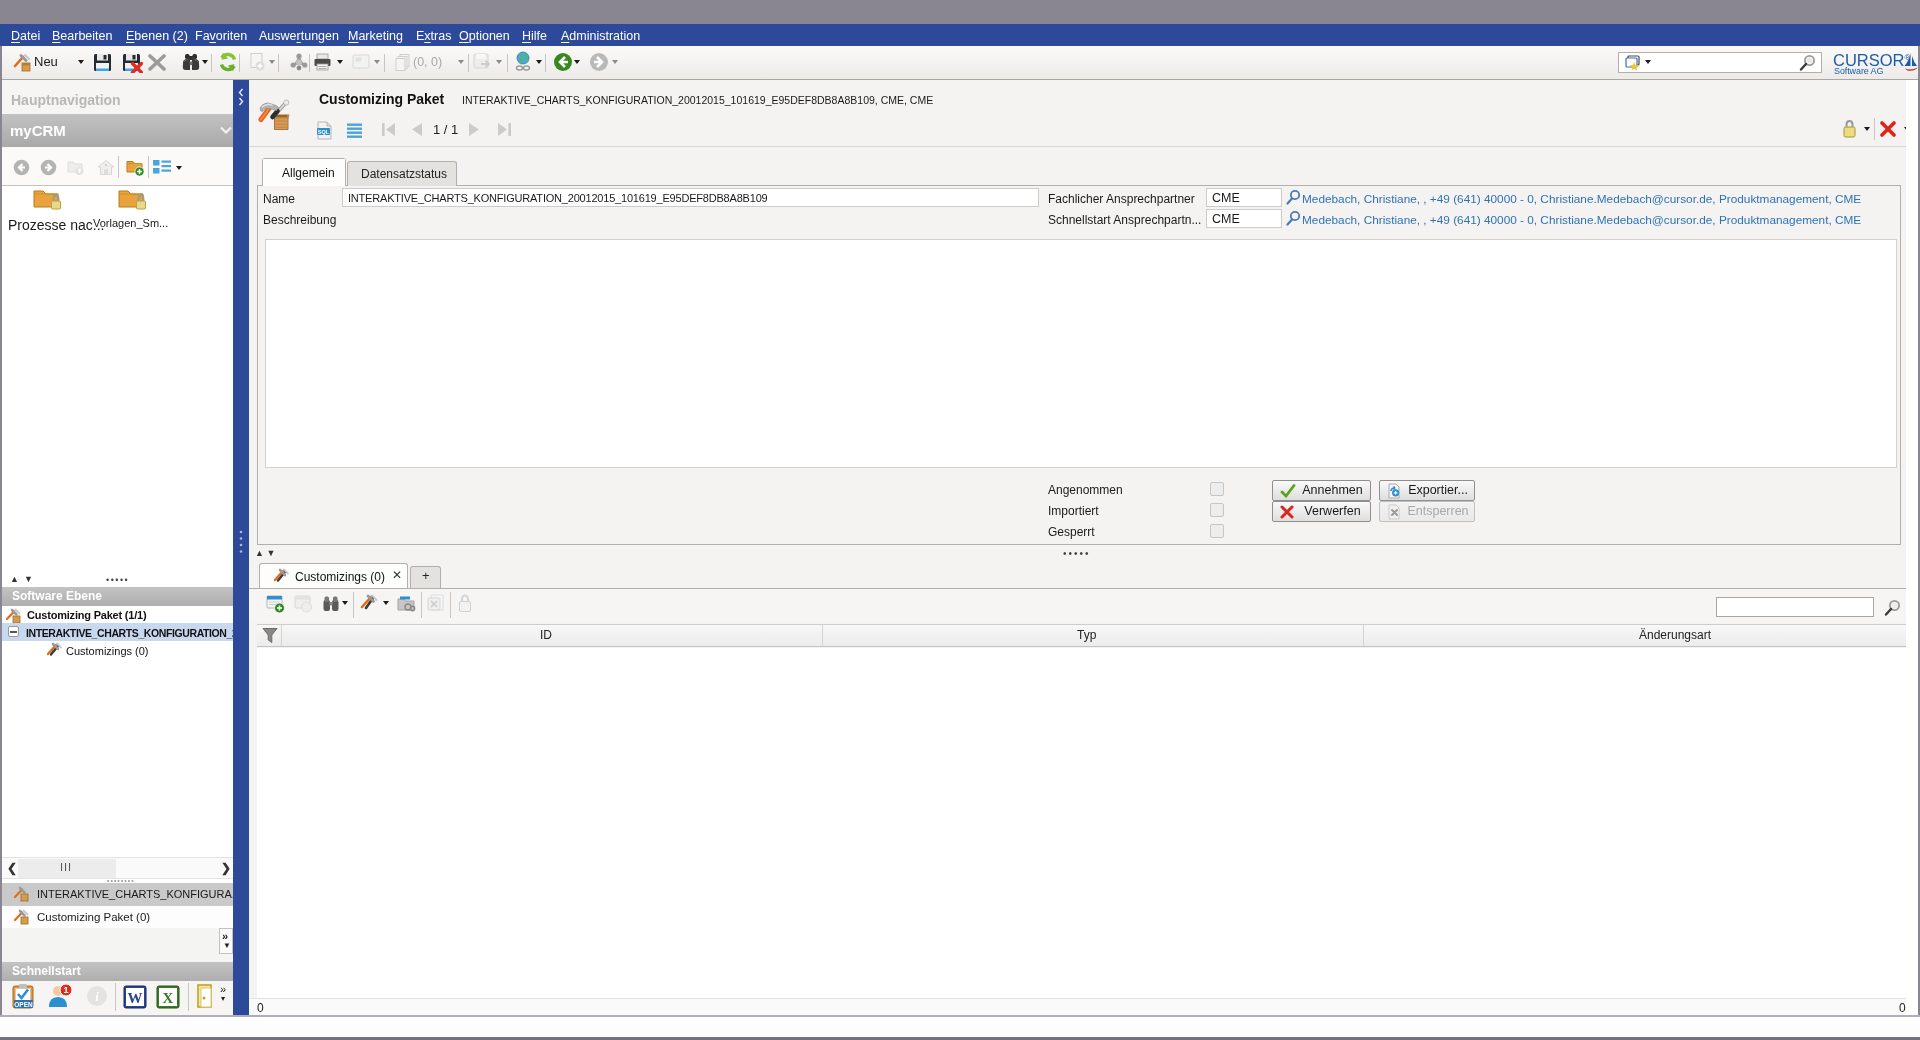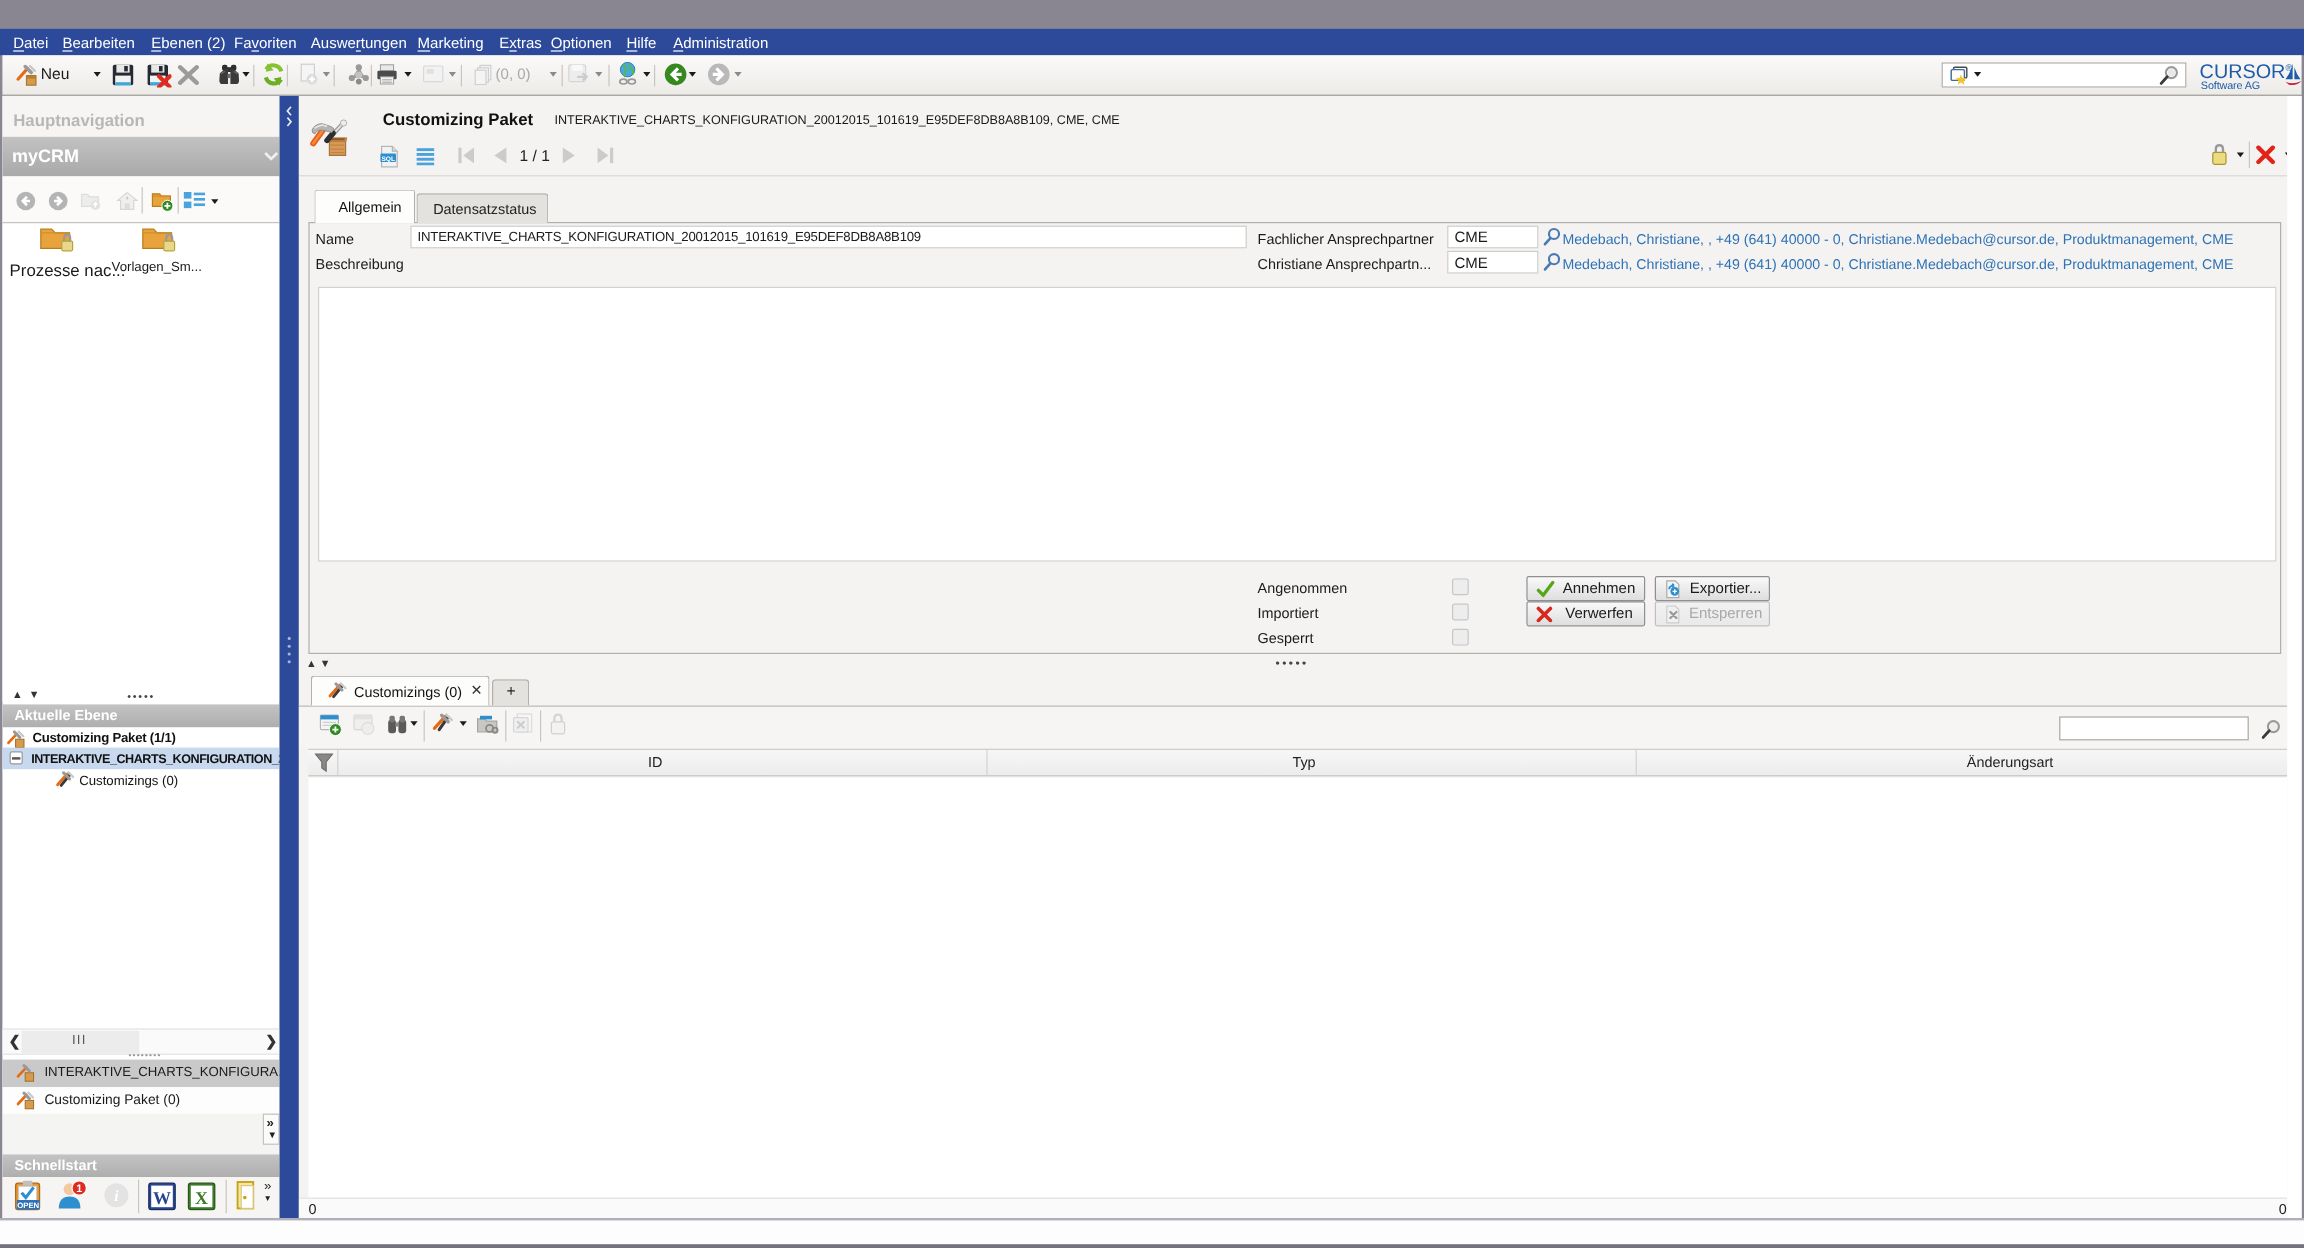--- a/index.html
+++ b/index.html
@@ -229,21 +229,21 @@
     <div class="t" style="left:6px;top:137px;font-size:14px;color:#1a1a1a">Prozesse nac...</div>
     <svg class="icon" style="left:116px;top:108px" width="32" height="28" viewBox="0 0 32 28">
       <path d="M1 3 L10 3 L13 6 L25 6 L25 19 L1 19 Z" fill="#e8a33d" stroke="#b97c1d"></path>
       <path d="M1 6 L25 6" stroke="#d08f28"></path>
       <rect x="18.5" y="13" width="9" height="8" rx="1" fill="#ead88a" stroke="#b7a23f"></rect>
       <path d="M20.5 13 L20.5 10.5 Q20.5 7.5 23 7.5 Q25.5 7.5 25.5 10.5 L25.5 13" fill="none" stroke="#9a9a9a" stroke-width="1.8"></path>
     </svg>
     <div class="t" style="left:91px;top:137px;font-size:11px;color:#1a1a1a">Vorlagen_Sm...</div>
     <div class="t" style="left:8px;top:494px;font-size:9px;color:#333">▲&nbsp;&nbsp;▼</div>
     <div class="t" style="left:104px;top:495px;font-size:9px;color:#444;letter-spacing:1.5px">•••••</div>
-    <div class="hdr" style="top:507px">Aktuelle Ebene</div>
+    <div class="hdr" style="top:507px">Software Ebene</div>
     <svg class="icon" style="left:3px;top:528px" width="17" height="16" viewBox="0 0 17 16">
       <rect x="8" y="8" width="7" height="7" fill="#d79b4e" stroke="#a06a20" stroke-width="0.8"></rect>
       <path d="M2 11 L9 3.5" stroke="#e46b16" stroke-width="2.2" stroke-linecap="round"></path>
       <path d="M7 2 L11.5 6.5" stroke="#9a9a9a" stroke-width="2.6" stroke-linecap="round"></path>
       <path d="M10.5 1.5 L14.5 5.5" stroke="#c8c8c8" stroke-width="1.8" stroke-linecap="round"></path>
     </svg>
     <div class="t" style="left:25px;top:529px;font-size:11px;letter-spacing:-0.2px;font-weight:bold;color:#111">Customizing Paket (1/1)</div>
     <div class="abs" style="left:0;top:543px;width:231px;height:18px;background:#c8d8ee"></div>
     <div class="abs" style="left:6px;top:546px;width:11px;height:11px;background:#fff;border:1px solid #999;border-radius:2px"></div>
     <div class="abs" style="left:8px;top:551px;width:7px;height:1.5px;background:#555"></div>
@@ -403,21 +403,21 @@
     <div class="t" style="left:14px;top:112px;font-size:12px;color:#1a1a1a">Name</div>
     <div class="field" style="left:93px;top:108px;width:697px;height:19px;line-height:18px;padding-left:5px;font-size:11px;letter-spacing:-0.2px">INTERAKTIVE_CHARTS_KONFIGURATION_20012015_101619_E95DEF8DB8A8B109</div>
     <div class="t" style="left:799px;top:112px;font-size:12px;color:#1a1a1a">Fachlicher Ansprechpartner</div>
     <div class="field" style="left:957px;top:108px;width:76px;height:19px;line-height:18px;padding-left:5px">CME</div>
     <svg class="icon" style="left:1037px;top:109px" width="15" height="16" viewBox="0 0 15 16">
       <circle cx="9" cy="6" r="4.2" fill="none" stroke="#4a7ab5" stroke-width="1.8"></circle>
       <path d="M6 9.5 L1.5 14.5" stroke="#4a7ab5" stroke-width="2.2" stroke-linecap="round"></path>
     </svg>
     <div class="t link" style="left:1053px;top:112px;font-size:11.8px">Medebach, Christiane, , +49 (641) 40000 - 0, Christiane.Medebach@cursor.de, Produktmanagement, CME</div>
     <div class="t" style="left:14px;top:133px;font-size:12px;color:#1a1a1a">Beschreibung</div>
-    <div class="t" style="left:799px;top:133px;font-size:12px;color:#1a1a1a">Christiane Ansprechpartn...</div>
+    <div class="t" style="left:799px;top:133px;font-size:12px;color:#1a1a1a">Schnellstart Ansprechpartn...</div>
     <div class="field" style="left:957px;top:129px;width:76px;height:19px;line-height:18px;padding-left:5px">CME</div>
     <svg class="icon" style="left:1037px;top:130px" width="15" height="16" viewBox="0 0 15 16">
       <circle cx="9" cy="6" r="4.2" fill="none" stroke="#4a7ab5" stroke-width="1.8"></circle>
       <path d="M6 9.5 L1.5 14.5" stroke="#4a7ab5" stroke-width="2.2" stroke-linecap="round"></path>
     </svg>
     <div class="t link" style="left:1053px;top:133px;font-size:11.8px">Medebach, Christiane, , +49 (641) 40000 - 0, Christiane.Medebach@cursor.de, Produktmanagement, CME</div>
     <div class="abs" style="left:16px;top:159px;width:1632px;height:229px;background:#fff;border:1px solid #d3d1ce"></div>
 
     <div class="t" style="left:799px;top:403px;font-size:12px;color:#1a1a1a">Angenommen</div>
     <div class="cb" style="left:961px;top:402px"></div>

